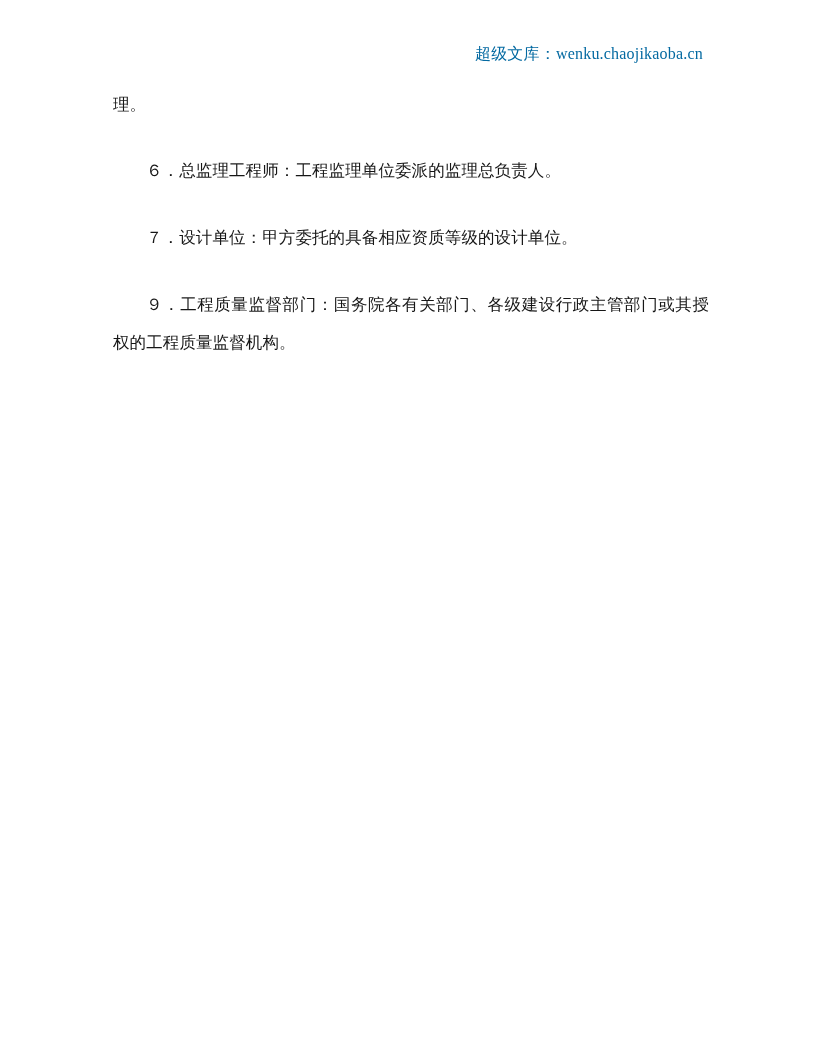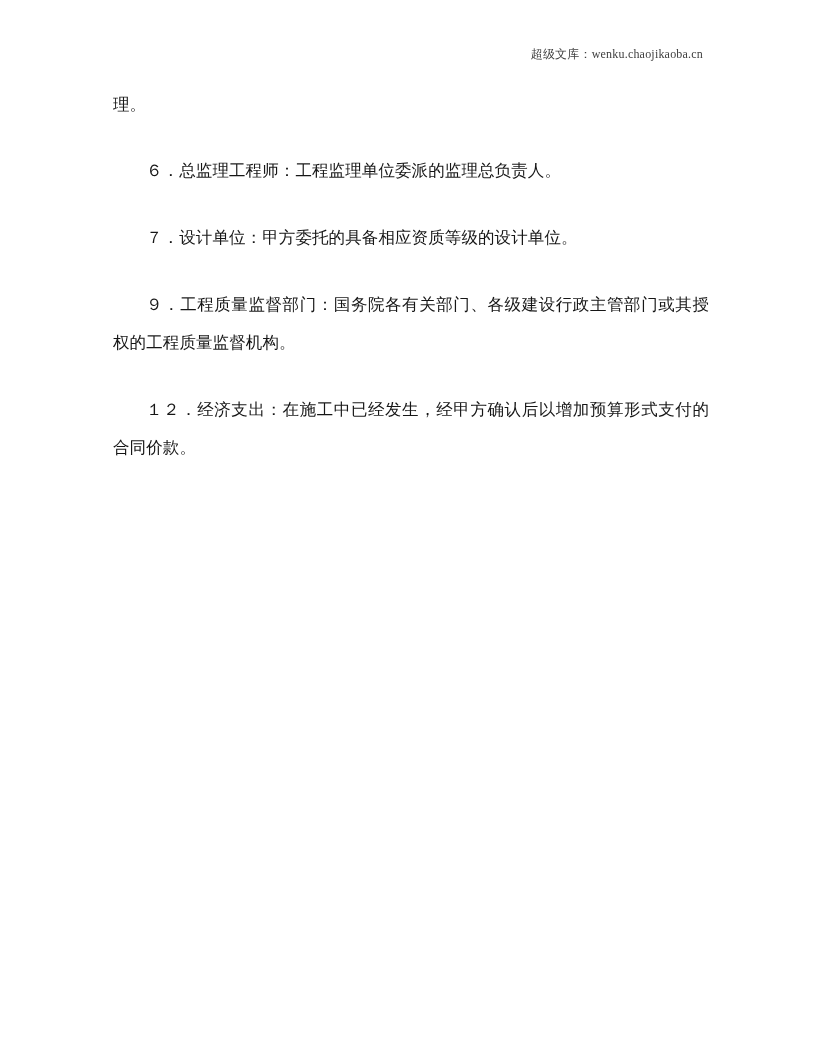--- a/index.html
+++ b/index.html
@@ -21,23 +21,23 @@
     overflow: hidden;
     box-sizing: border-box;
   }
   
   .page-header {
     position: absolute;
     top: 46px;
     left: 0;
     right: 113px;
     text-align: right;
-    font-size: 12px;
+    font-size: 16px;
     line-height: 16px;
-    color: #404040;
+    color: #0369a1;
     letter-spacing: 0.2px;
     white-space: nowrap;
   }
   
   .doc-body {
     position: absolute;
     top: 86px;
     left: 113px;
     width: 596px;
   }
@@ -74,18 +74,17 @@
 
     <p class="para indent">６．总监理工程师：工程监理单位委派的监理总负责人。</p>
 
     <p class="para indent">７．设计单位：甲方委托的具备相应资质等级的设计单位。</p>
 
 
     <p class="para indent">９．工程质量监督部门：国务院各有关部门、各级建设行政主管部门或其授权的工程质量监督机构。</p>
 
 
 
-    <p class="para indent">１２．经济支出：在施工中已经发生，经甲方确认后以增加预算形式支付的合同价款。</p>
 
 
   </div>
 
 </div>
 
 </body></html>

